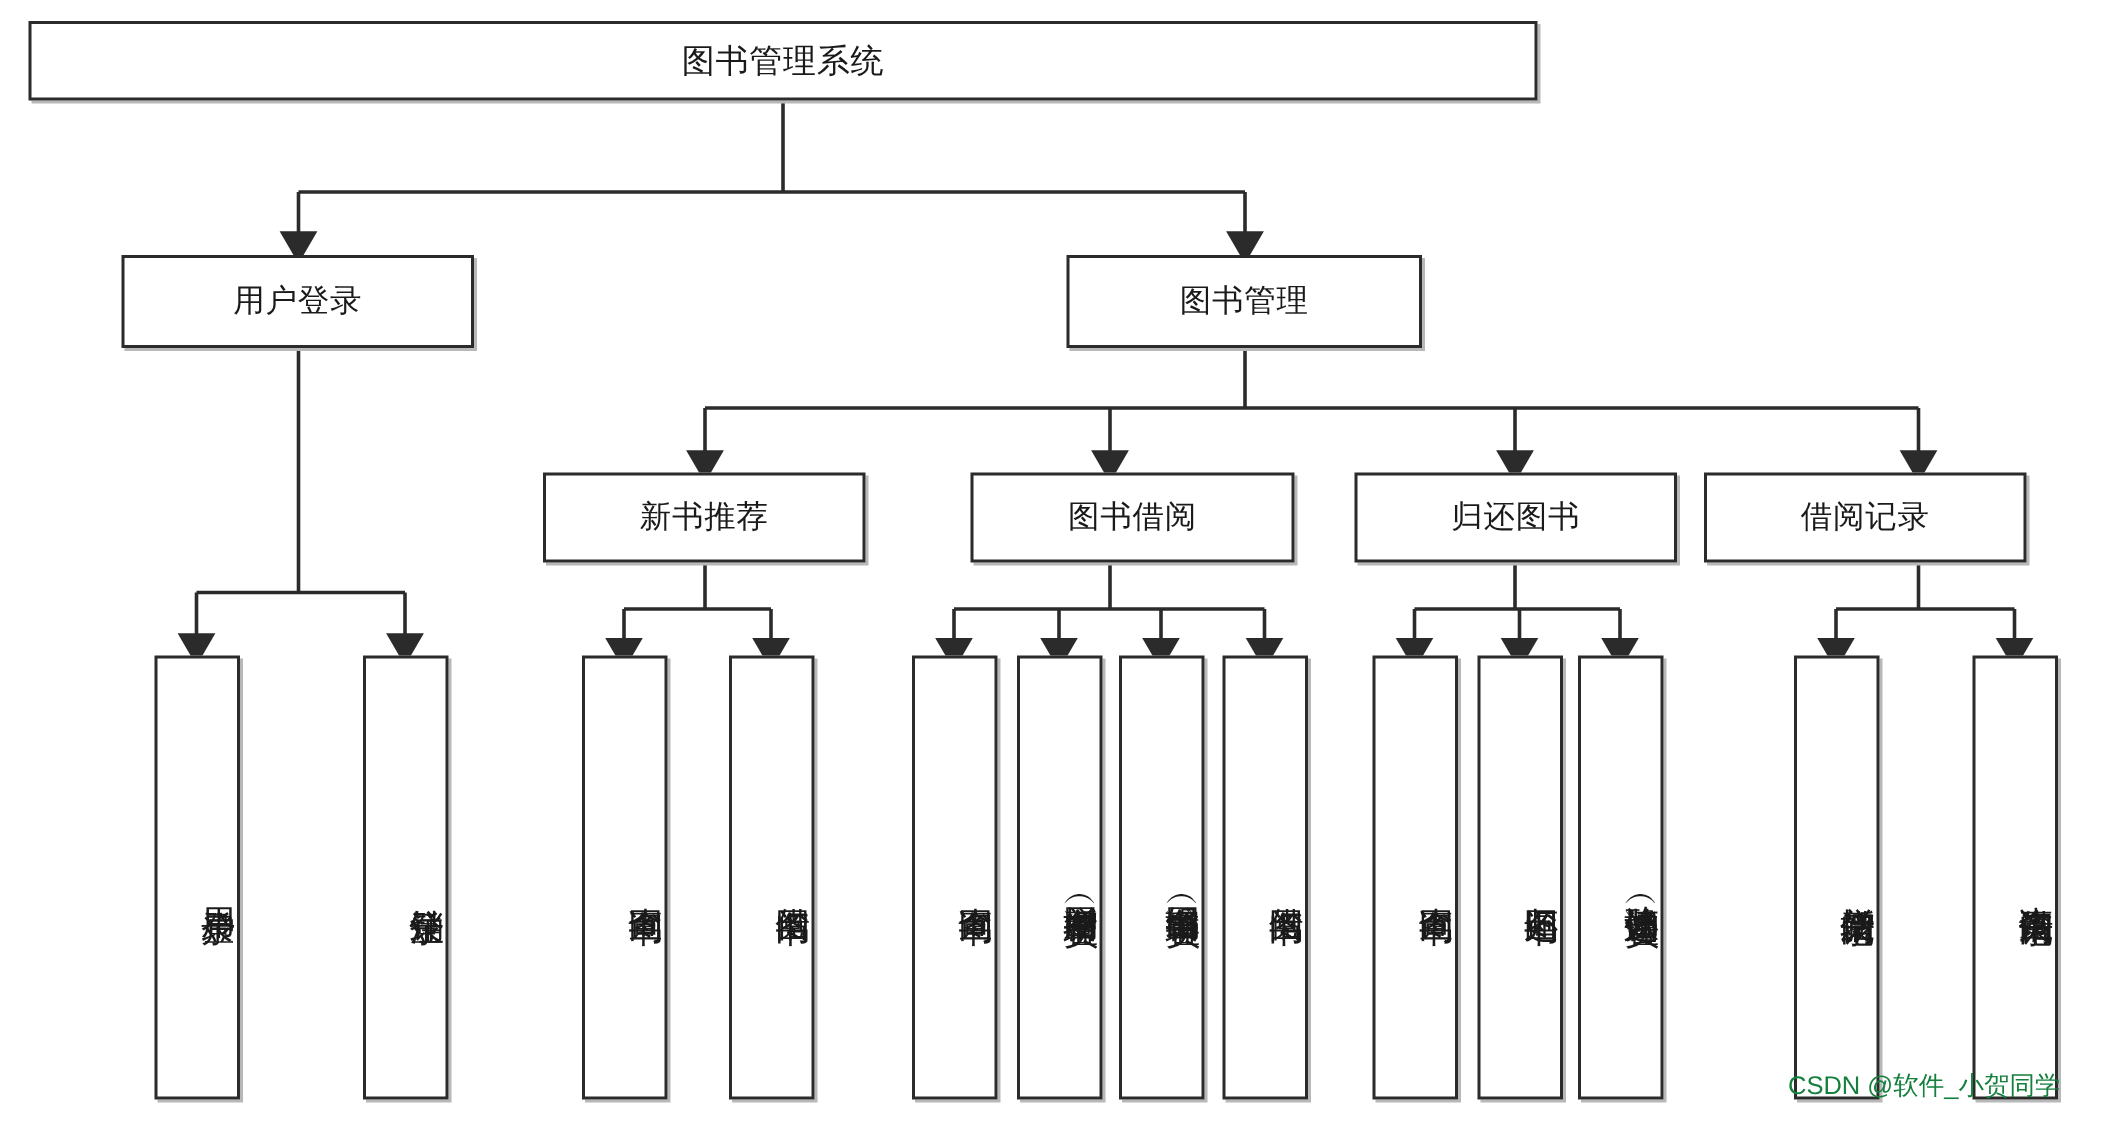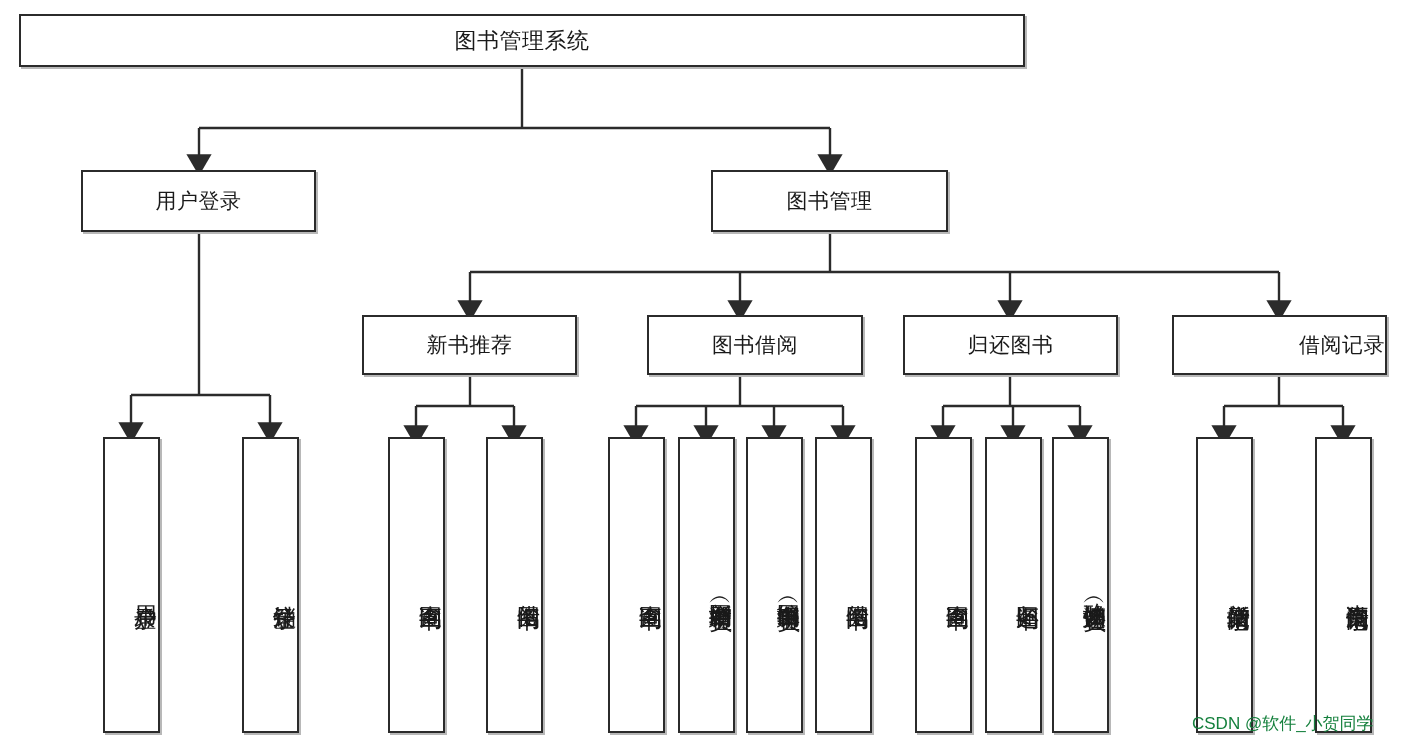--- a/index.html
+++ b/index.html
@@ -147,21 +147,21 @@
 
   <div class="node h-node shadowed" style="left:362px; top:315px; width:215px; height:60px;">
     <span class="node-label">新书推荐</span>
   </div>
   <div class="node h-node shadowed" style="left:632px; top:315px; width:216px; height:60px;margin-left:15px;">
     <span class="node-label">图书借阅</span>
   </div>
   <div class="node h-node shadowed" style="left:903px; top:315px; width:215px; height:60px;">
     <span class="node-label">归还图书</span>
   </div>
-  <div class="node h-node shadowed" style="left:1172px; top:315px; width:215px; height:60px;justify-content:flex-end;">
+  <div class="node h-node shadowed" style="left:1136px; top:315px; width:215px; height:60px;">
     <span class="node-label">借阅记录</span>
   </div>
 
   <div class="node v-node shadowed" style="left:103px; top:437px; width:57px; height:296px;">
     <span class="node-label">用户登录</span>
   </div>
   <div class="node v-node shadowed" style="left:242px; top:437px; width:57px; height:296px;">
     <span class="node-label">注销登录</span>
   </div>
 

